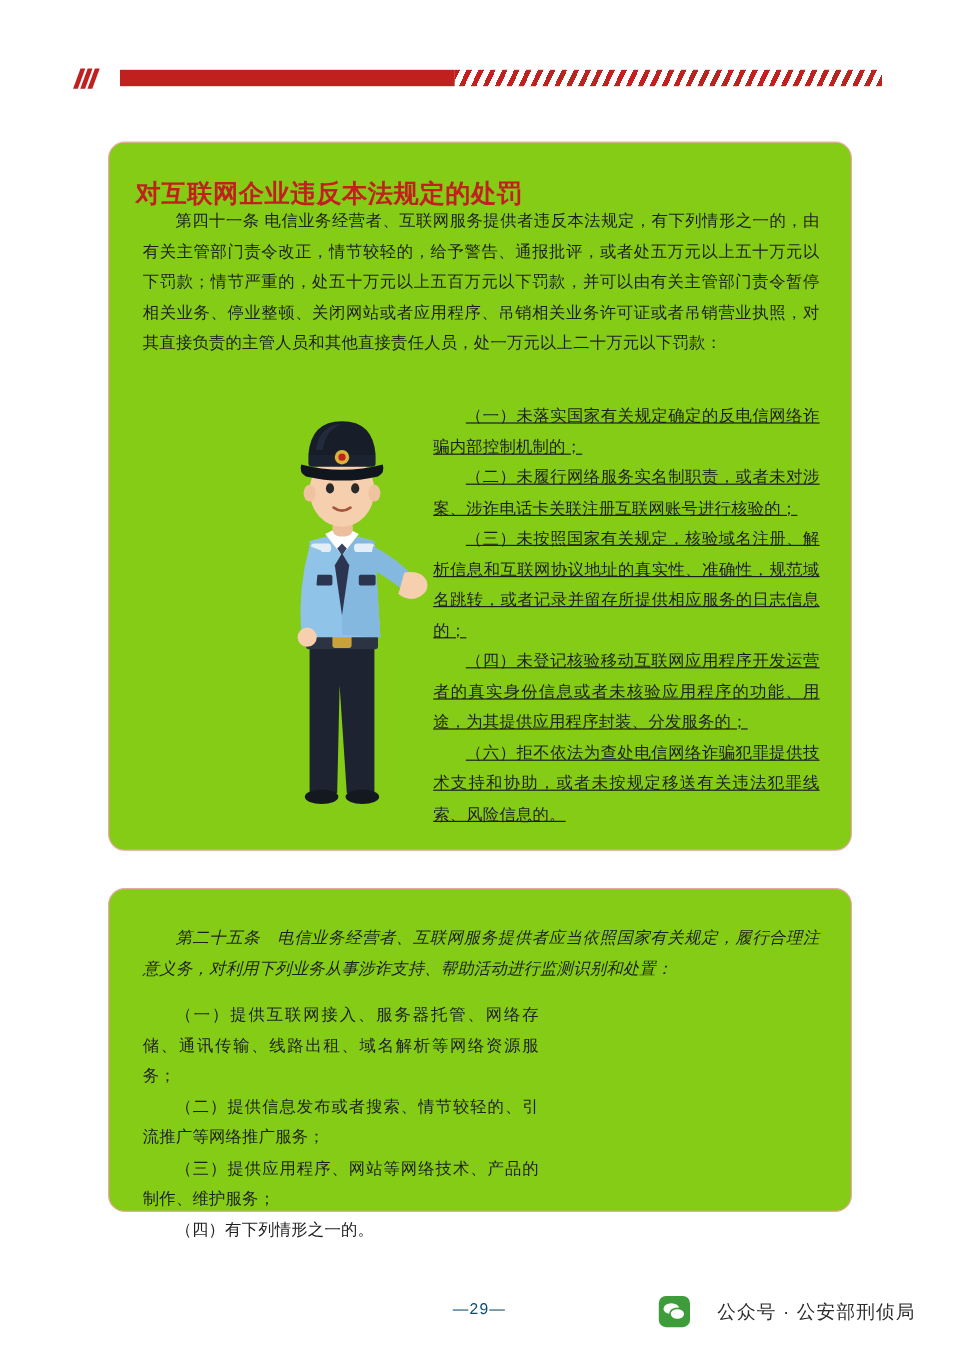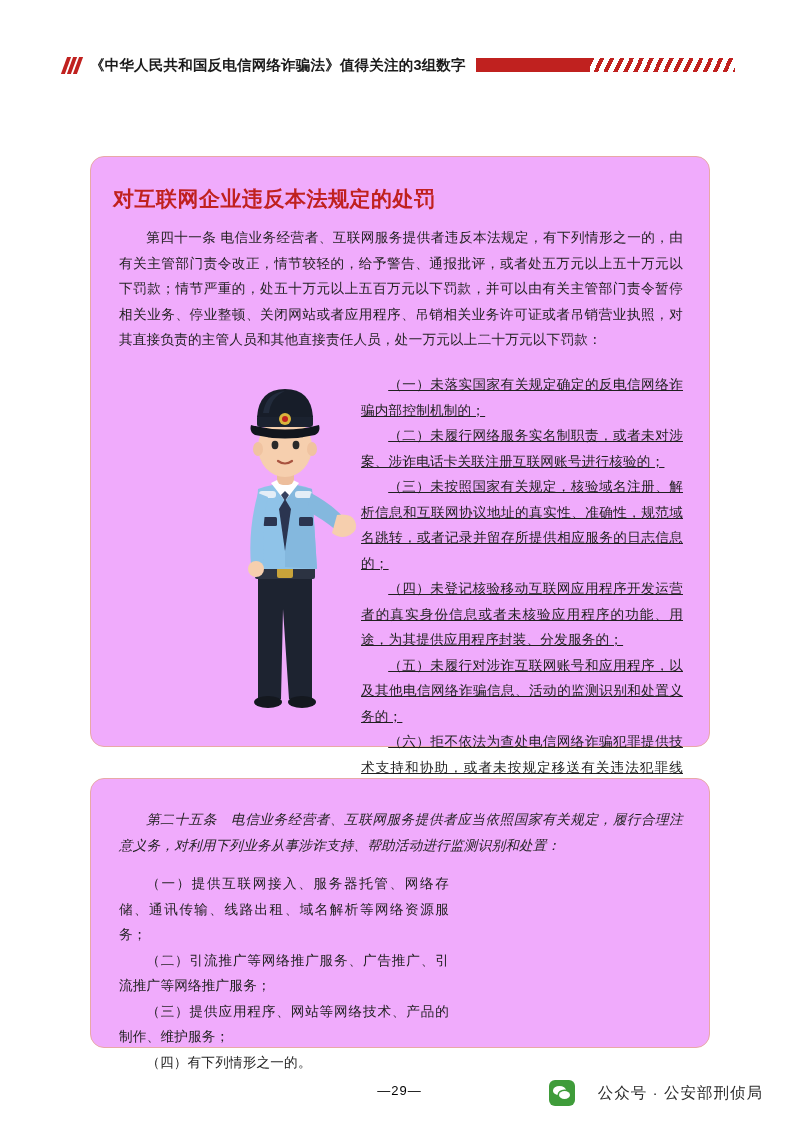--- a/index.html
+++ b/index.html
@@ -71,25 +71,24 @@
     background: repeating-linear-gradient(
       115deg,
       #c0211f 0px, #c0211f 4px,
       #ffffff 4px, #ffffff 9px
     );
   }
 
   
   .panel {
     position: absolute;
-    background: #f0abfc;
+    background: #84cc16;
     border: 1.5px solid #e8a9a6;
     border-radius: 14px;
     box-sizing: border-box;
-    margin-top: 38px;
   }
   .panel-1 {
     top: 118px;
     left: 90px;
     width: 620px;
     height: 591px;
   }
   .panel-2 {
     top: 740px;
     left: 90px;
@@ -111,21 +110,21 @@
     font-size: 13.6px;
     line-height: 25.5px;
     color: #1f1f1f;
     text-align: justify;
     letter-spacing: 0.2px;
   }
   .indent { text-indent: 2em; }
 
   .para-block-1 {
     position: absolute;
-    top: 68px;
+    top: 52px;
     left: 28px;
     width: 564px;
   }
 
   .clause-col {
     position: absolute;
     top: 215px;
     left: 270px;
     width: 322px;
   }
@@ -163,21 +162,21 @@
   }
 
   
   .page-number {
     position: absolute;
     top: 1083px;
     left: 0;
     width: 799px;
     text-align: center;
     font-size: 13px;
-    color: #000000;
+    color: #0c4a6e;
     letter-spacing: 1px;
   }
   .wechat-footer {
     position: absolute;
     right: 36px;
     bottom: 18px;
     display: flex;
     align-items: center;
     gap: 23px;
     margin-top: 48px;
@@ -214,39 +213,37 @@
 </style>
 </head>
 <body>
 
 <div class="header">
   <span class="header-slashes">
     <i></i>
       <i></i>
       <i></i>
   </span>
-  <span class="header-title">《中华人民共和国反电信网络诈骗法》值得关注的3组数字</span>
   <span class="header-bar">
     <span class="solid"></span>
     <span class="stripes"></span>
   </span>
 </div>
 
 <div class="panel panel-1">
 
   <div class="section-title">对互联网企业违反本法规定的处罚</div>
 
   <div class="para-block-1 body-text indent">第四十一条 电信业务经营者、互联网服务提供者违反本法规定，有下列情形之一的，由有关主管部门责令改正，情节较轻的，给予警告、通报批评，或者处五万元以上五十万元以下罚款；情节严重的，处五十万元以上五百万元以下罚款，并可以由有关主管部门责令暂停相关业务、停业整顿、关闭网站或者应用程序、吊销相关业务许可证或者吊销营业执照，对其直接负责的主管人员和其他直接责任人员，处一万元以上二十万元以下罚款：</div>
 
   <div class="clause-col body-text">
     <p>（一）未落实国家有关规定确定的反电信网络诈骗内部控制机制的；</p>
     <p>（二）未履行网络服务实名制职责，或者未对涉案、涉诈电话卡关联注册互联网账号进行核验的；</p>
     <p>（三）未按照国家有关规定，核验域名注册、解析信息和互联网协议地址的真实性、准确性，规范域名跳转，或者记录并留存所提供相应服务的日志信息的；</p>
     <p>（四）未登记核验移动互联网应用程序开发运营者的真实身份信息或者未核验应用程序的功能、用途，为其提供应用程序封装、分发服务的；</p>
-    <p>（五）未履行对涉诈互联网账号和应用程序，以及其他电信网络诈骗信息、活动的监测识别和处置义务的；</p>
     <p>（六）拒不依法为查处电信网络诈骗犯罪提供技术支持和协助，或者未按规定移送有关违法犯罪线索、风险信息的。</p>
   </div>
 
   <svg class="officer" viewBox="0 0 150 345">
 
     <path d="M47 205 L47 330 L70 330 L72 240 L78 330 L101 330 L101 205 Z" fill="#1d2330"></path>
 
     <ellipse cx="57" cy="333" rx="14" ry="6" fill="#14181f"></ellipse>
     <ellipse cx="91" cy="333" rx="14" ry="6" fill="#14181f"></ellipse>
 
@@ -303,21 +300,21 @@
     <circle cx="74" cy="50" r="3" fill="#c0211f"></circle>
   </svg>
 </div>
 
 <div class="panel panel-2">
 
   <div class="para-block-2 body-text indent">第二十五条　电信业务经营者、互联网服务提供者应当依照国家有关规定，履行合理注意义务，对利用下列业务从事涉诈支持、帮助活动进行监测识别和处置：</div>
 
   <div class="list-block-2 body-text">
     <p>（一）提供互联网接入、服务器托管、网络存储、通讯传输、线路出租、域名解析等网络资源服务；</p>
-    <p>（二）引流推广等网络推广服务、广告推广、引流推广等网络推广服务；</p>
+    <p>（二）提供信息发布或者搜索、情节较轻的、引流推广等网络推广服务；</p>
     <p>（三）提供应用程序、网站等网络技术、产品的制作、维护服务；</p>
     <p>（四）有下列情形之一的。</p>
   </div>
 
 </div>
 
 <div class="page-number">—29—</div>
 
 <div class="wechat-footer">
   <span class="wx-icon"></span>

